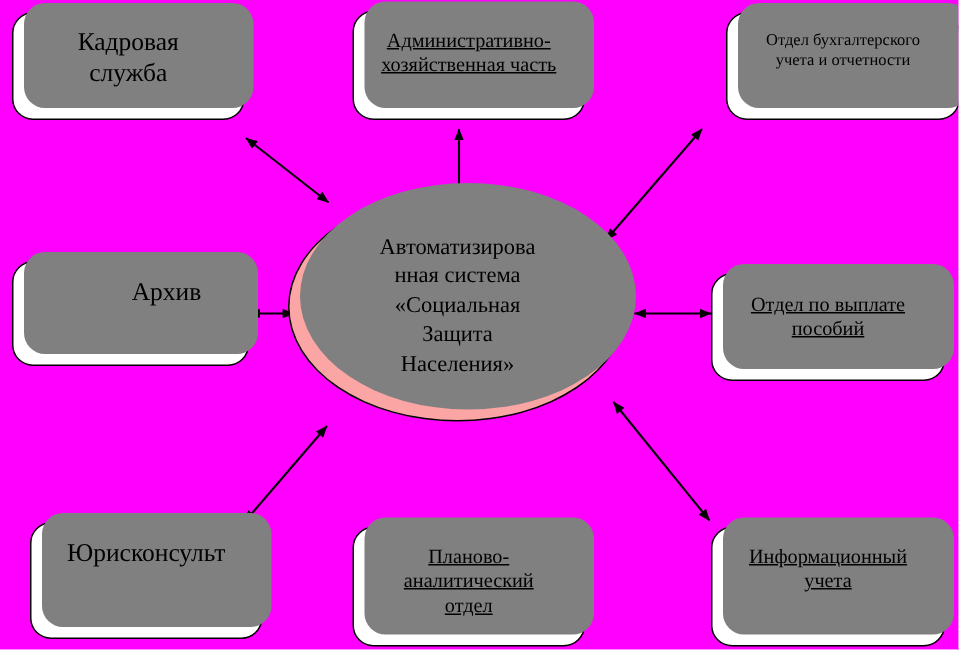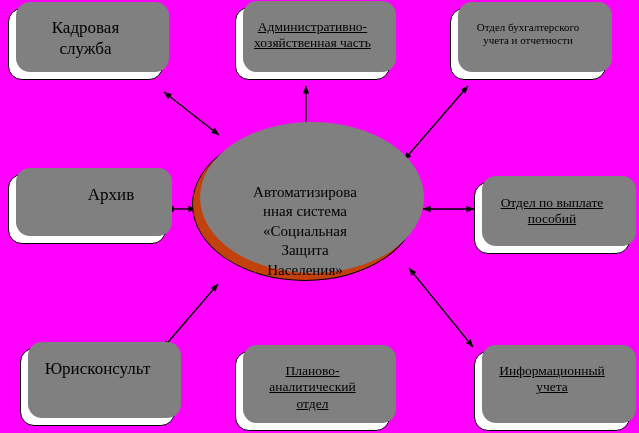--- a/index.html
+++ b/index.html
@@ -59,25 +59,25 @@
 
   .f-small  { font-size: 11px; }
   .f-medium { font-size: 13.5px; text-decoration: underline; }
   .f-large  { font-size: 17px; }
 
   
   .ellipse {
     position: absolute;
     z-index: 3;
     box-sizing: border-box;
-    background: #c2410c;
+    background: #fca5a5;
     border: 1px solid #000000;
     border-radius: 50%;
     display: flex;
-    align-items: flex-end;
+    align-items: center;
     justify-content: center;
     text-align: center;
     font-size: 15px;
     line-height: 1.30;
     color: #000000;
   }
   .ellipse::before {
     content: "";
     position: absolute;
     left: 7px;
@@ -127,21 +127,21 @@
   <div class="node top-text f-large" style="left:8px; top:8px; width:155px; height:72px; padding-top:9px;">
     <span class="label">Кадровая
 служба</span>
   </div>
 
   <div class="node top-text f-medium" style="left:235px; top:7px; width:155px; height:73px; padding-top:11px;">
     <span class="label">Административно-
 хозяйственная часть</span>
   </div>
 
-  <div class="node top-text f-small" style="left:450px; top:8px; width:156px; height:72px; padding-top:12px;">
+  <div class="node top-text f-small" style="left:484px; top:8px; width:156px; height:72px; padding-top:12px;">
     <span class="label">Отдел бухгалтерского
 учета и отчетности</span>
   </div>
 
   <div class="node top-text f-large" style="left:8px; top:174px; width:158px; height:70px; padding-top:10px;padding-left:48px;">
     <span class="label">Архив</span>
   </div>
 
   <div class="node top-text f-medium" style="left:474px; top:182px; width:156px; height:72px; padding-top:12px;">
     <span class="label">Отдел по выплате

